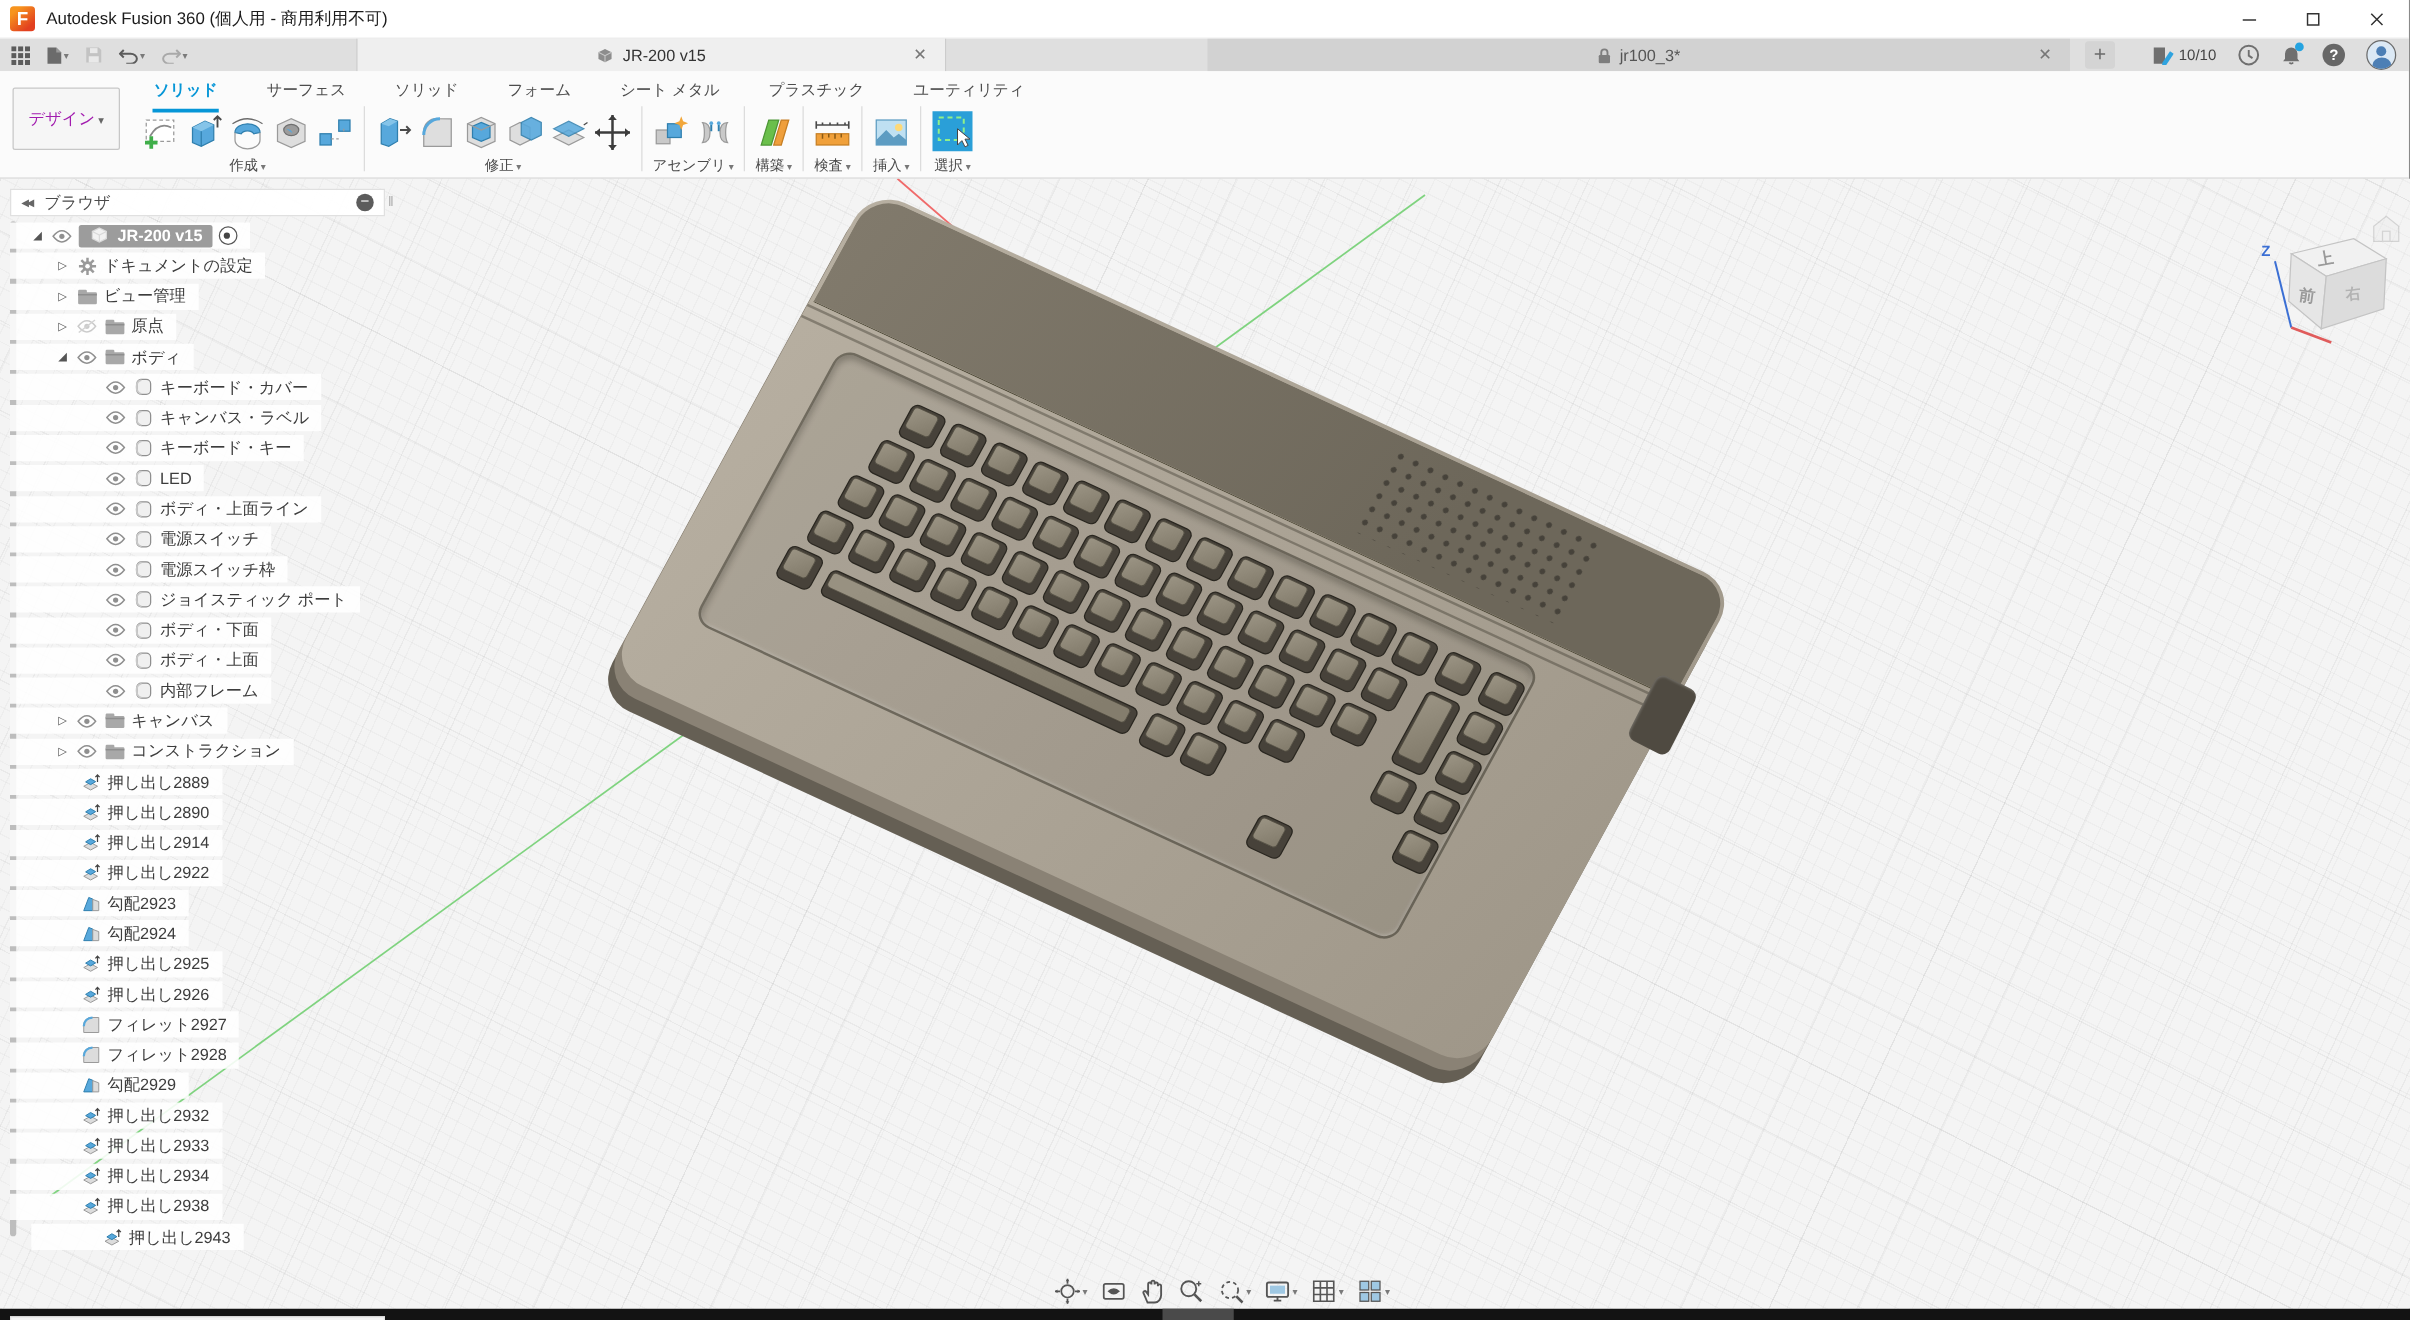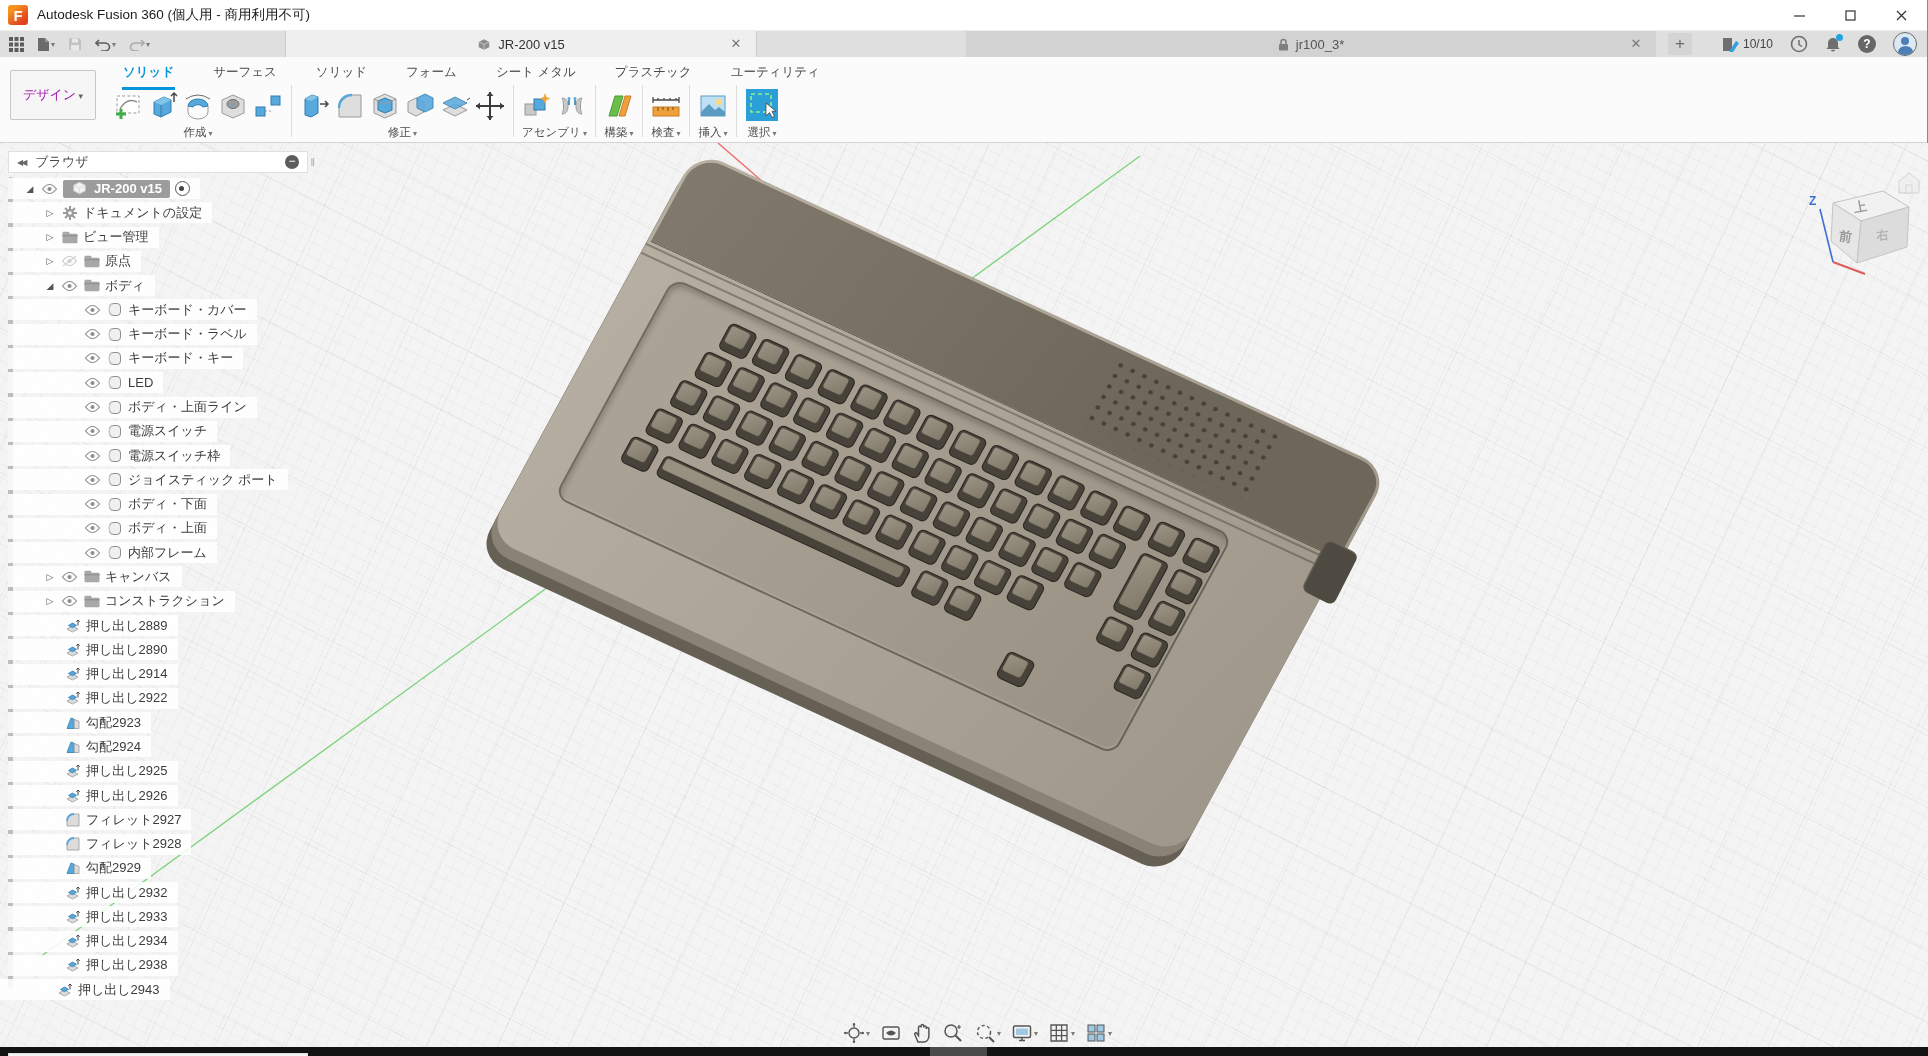--- a/index.html
+++ b/index.html
@@ -600,21 +600,21 @@
                 <path d="M1.5 6Q8.5 -3 15.5 6 8.5 15 1.5 6Z" fill="none" stroke="#8f8f8f" stroke-width="1.2"></path>
                 <circle cx="8.5" cy="6" r="2.1" fill="#8f8f8f"></circle>
               </svg>
             </span>
             <span class="icon16">
               <svg width="14" height="15" viewBox="0 0 14 15">
                 <rect x="1.5" y="1.5" width="11" height="12" rx="3.5" fill="#f0f0f0" stroke="#8f8f8f"></rect>
                 <path d="M5.2 2 a4 5.5 0 0 0 0 11" fill="none" stroke="#c9c9c9" stroke-width="1.4"></path>
               </svg>
             </span>
-            <span>キーボード・ラベル</span>
+            <span>キャンバス・ラベル</span>
           </div>
           <div class="trow" style="top: 204.96px; left: 8px; padding-left: 76px;">
             <span class="icon16">
               <svg width="17" height="12" viewBox="0 0 17 12" style="opacity:1">
                 <path d="M1.5 6Q8.5 -3 15.5 6 8.5 15 1.5 6Z" fill="none" stroke="#8f8f8f" stroke-width="1.2"></path>
                 <circle cx="8.5" cy="6" r="2.1" fill="#8f8f8f"></circle>
               </svg>
             </span>
             <span class="icon16">
               <svg width="14" height="15" viewBox="0 0 14 15">
@@ -916,21 +916,21 @@
           <div class="trow" style="top: 811.96px; left: 8px; padding-left: 56px;">
             <span class="icon16">
               <svg width="16" height="16" viewBox="0 0 16 16">
                 <path d="M2 11l5.5-3 5.5 3-5.5 3Z" fill="#dcdcdc" stroke="#9a9a9a" stroke-width="0.8"></path>
                 <path d="M3.5 7.5 7.5 5l4 2.3-4 2.4Z" fill="#57a8dc" stroke="#2f7fae" stroke-width="0.8"></path>
                 <path d="M13 7.5V2M11.3 3.7 13 2l1.7 1.7" stroke="#444" fill="none"></path>
               </svg>
             </span>
             <span>押し出し2938</span>
           </div>
-          <div class="trow" style="top: 836.24px; left: 0; padding-left: 56px;">
+          <div class="trow" style="top: 836.24px; left: 25px; padding-left: 56px;">
             <span class="icon16">
               <svg width="16" height="16" viewBox="0 0 16 16">
                 <path d="M2 11l5.5-3 5.5 3-5.5 3Z" fill="#dcdcdc" stroke="#9a9a9a" stroke-width="0.8"></path>
                 <path d="M3.5 7.5 7.5 5l4 2.3-4 2.4Z" fill="#57a8dc" stroke="#2f7fae" stroke-width="0.8"></path>
                 <path d="M13 7.5V2M11.3 3.7 13 2l1.7 1.7" stroke="#444" fill="none"></path>
               </svg>
             </span>
             <span>押し出し2943</span>
           </div>
         </div>

